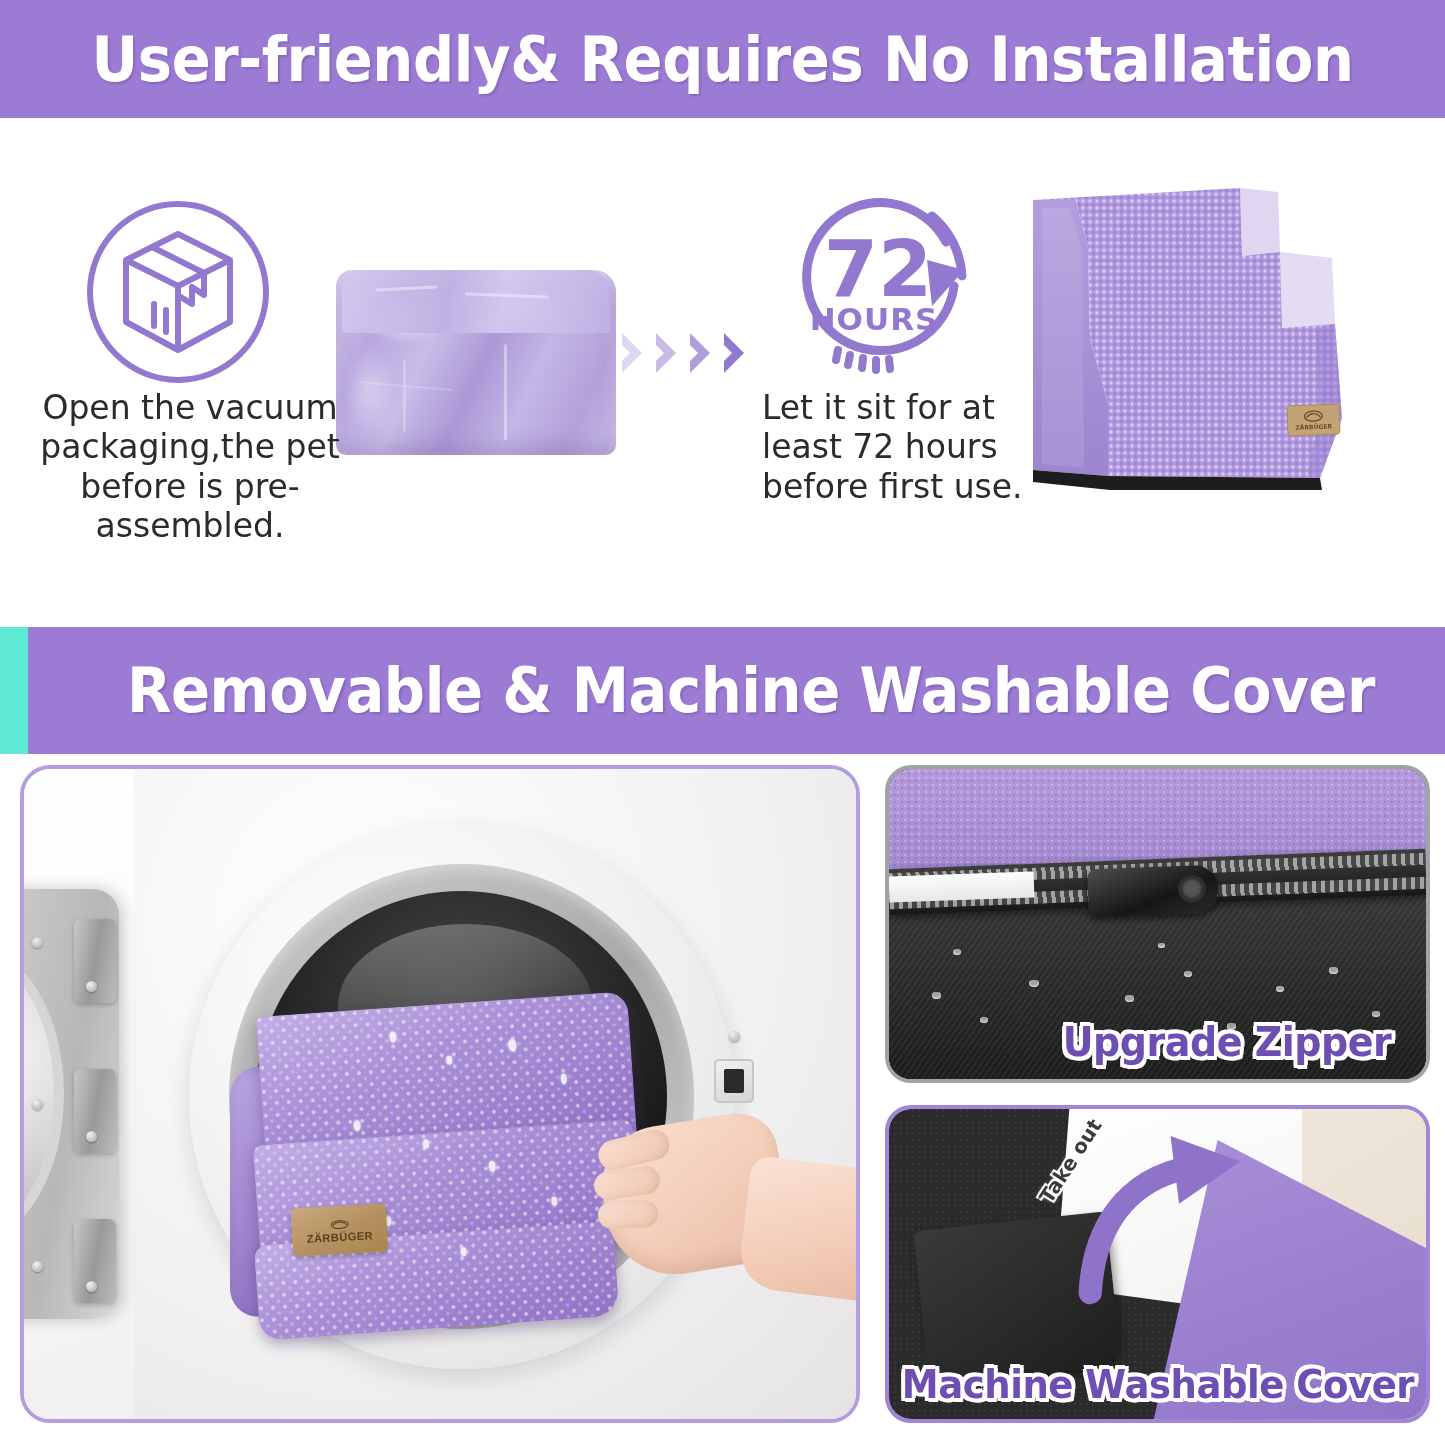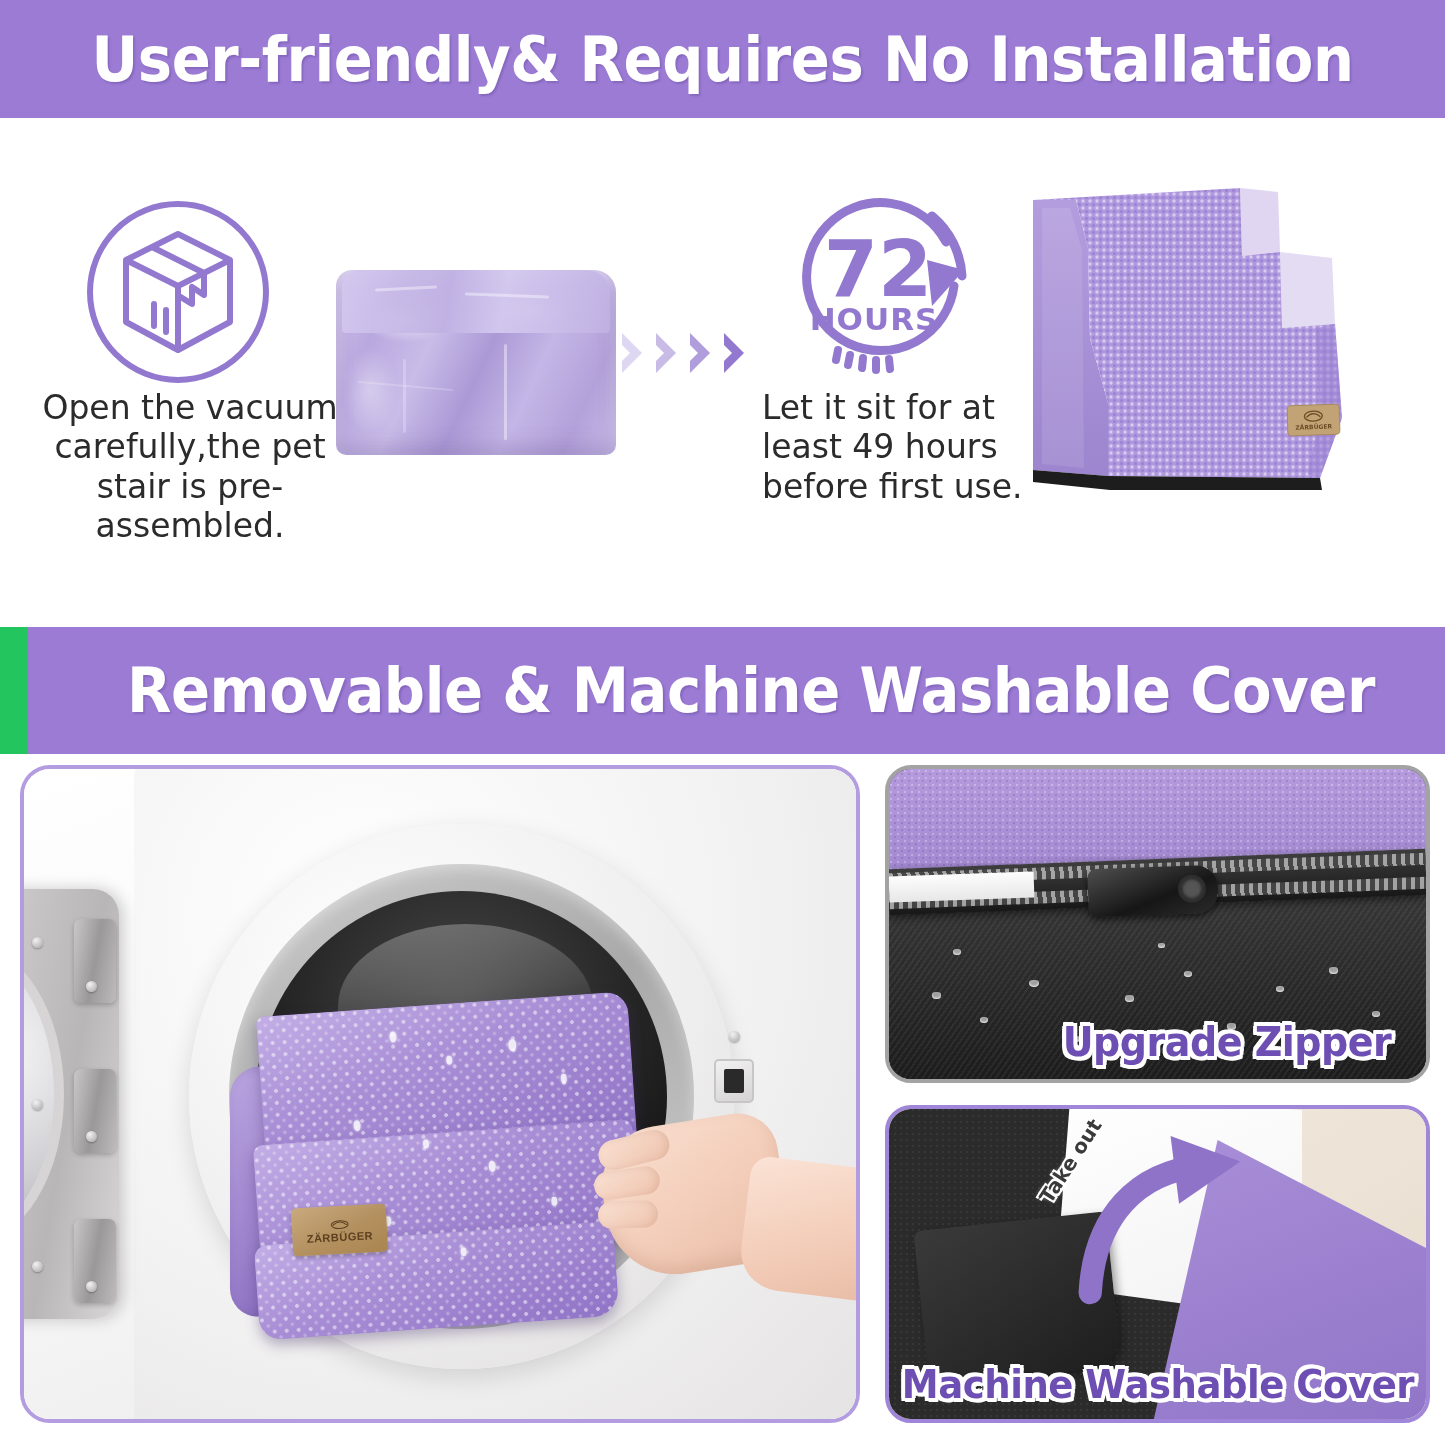--- a/index.html
+++ b/index.html
@@ -3,21 +3,21 @@
 <meta charset="utf-8">
 <style>
   html,body{margin:0;padding:0;}
   body{
     width:1445px;height:1431px;
     background:#ffffff;
     font-family:"Liberation Sans", sans-serif;
     overflow:hidden;
     position:relative;
   }
-  .page{position:relative;width:1445px;height:1431px;overflow:hidden;background:#22c55e;}
+  .page{position:relative;width:1445px;height:1431px;overflow:hidden;background:#5eead4;}
 
   
   .banner{
     position:absolute;left:0;width:1445px;
     background:#9B7BD4;
     display:flex;align-items:center;justify-content:center;
   }
   #banner-1{top:0;height:118px;}
   #banner-2{top:627px;height:127px;margin-left:28px;}
   .banner-text{
@@ -453,22 +453,22 @@
 
         <g transform="translate(297,228) rotate(-2)">
           <rect width="52" height="30" rx="4" fill="#c2a376" stroke="#a98a5e" stroke-width="1"></rect>
           <ellipse cx="26" cy="11" rx="9" ry="5" fill="none" stroke="#6b4d26" stroke-width="1.3"></ellipse>
           <path d="M19 12 q7 -7 14 0" fill="none" stroke="#6b4d26" stroke-width="1.3"></path>
           <text x="26" y="24" font-family="DejaVu Sans, sans-serif" font-size="6" font-weight="bold" fill="#6b4d26" text-anchor="middle">ZÄRBÜGER</text>
         </g>
       </svg>
     </div>
 
-    <div class="caption" id="caption-1">Open the vacuum carefully,the pet stair is pre-assembled.</div>
-    <div class="caption" id="caption-2">Let it sit for at least 49 hours before first use.</div>
+    <div class="caption" id="caption-1">Open the vacuum packaging,the pet before is pre-assembled.</div>
+    <div class="caption" id="caption-2">Let it sit for at least 72 hours before first use.</div>
 
     <div id="tips-box">
       <div id="tips-label">TIPS:</div>
       <div id="tips-text">Please open the packaging carefully to avoid cutting the ramp.</div>
     </div>
   </div>
 
   <div class="banner" id="banner-2">
     <div class="banner-text">Removable &amp; Machine Washable Cover</div>
   </div>

